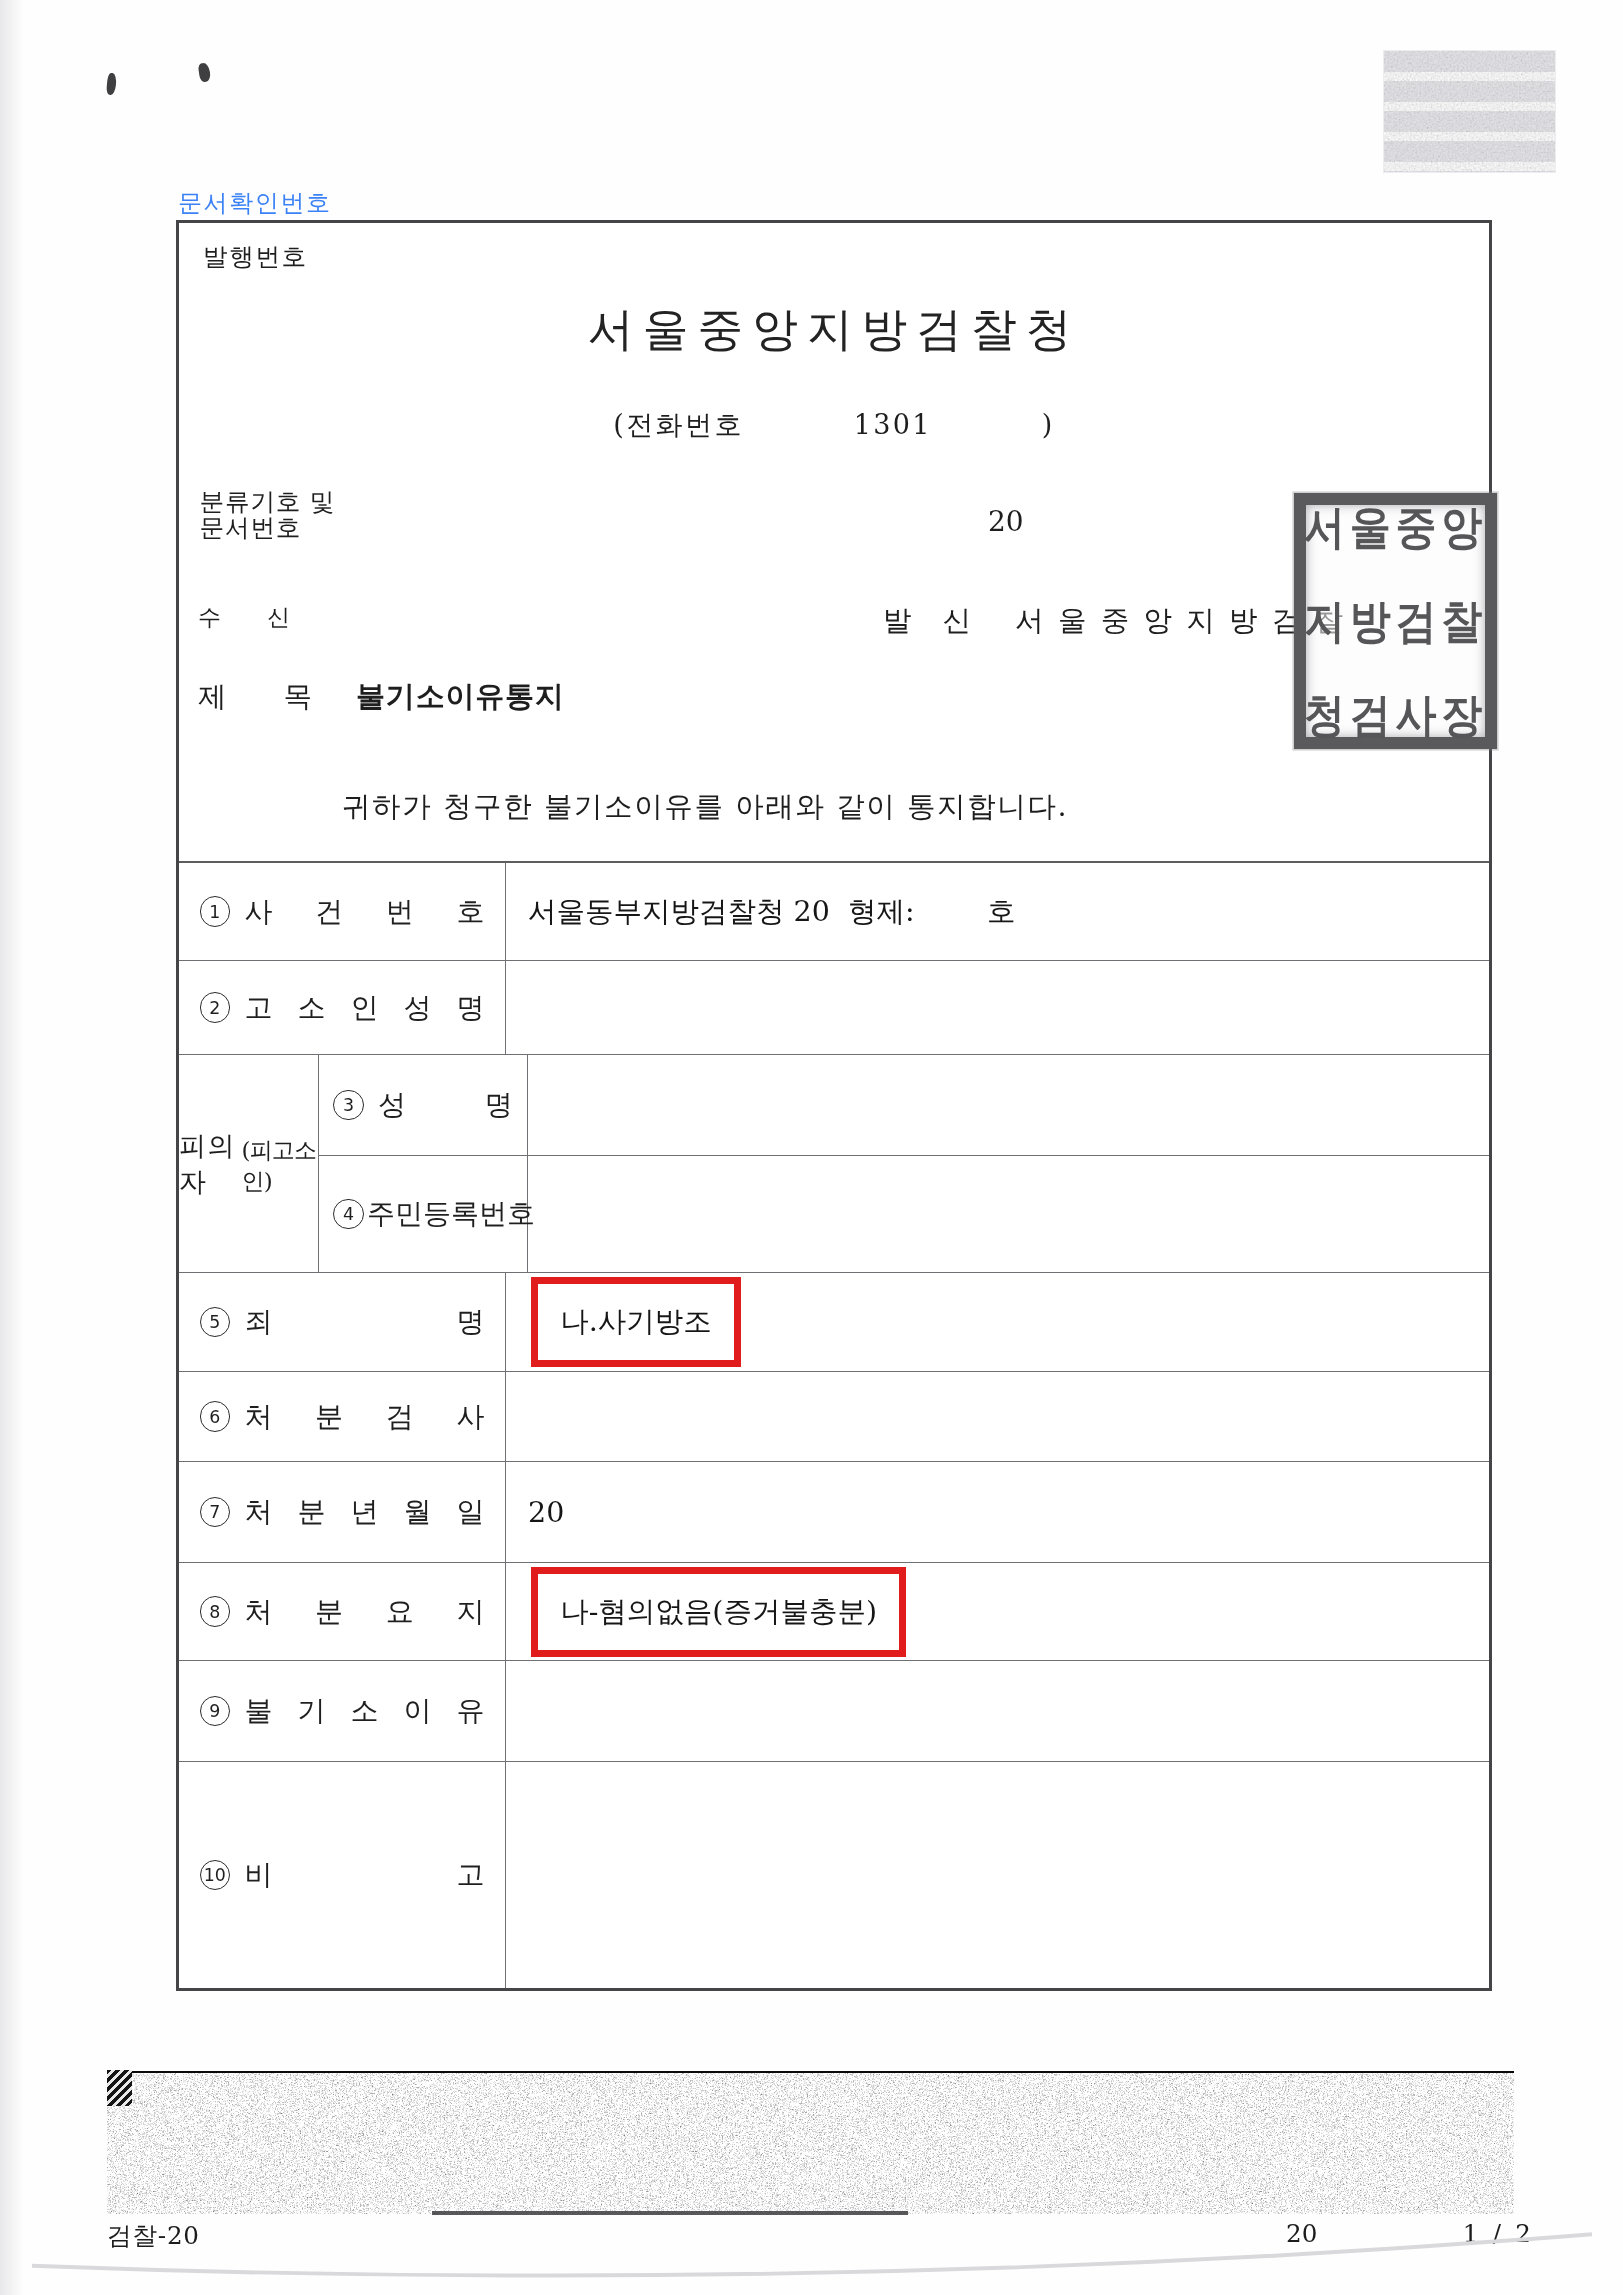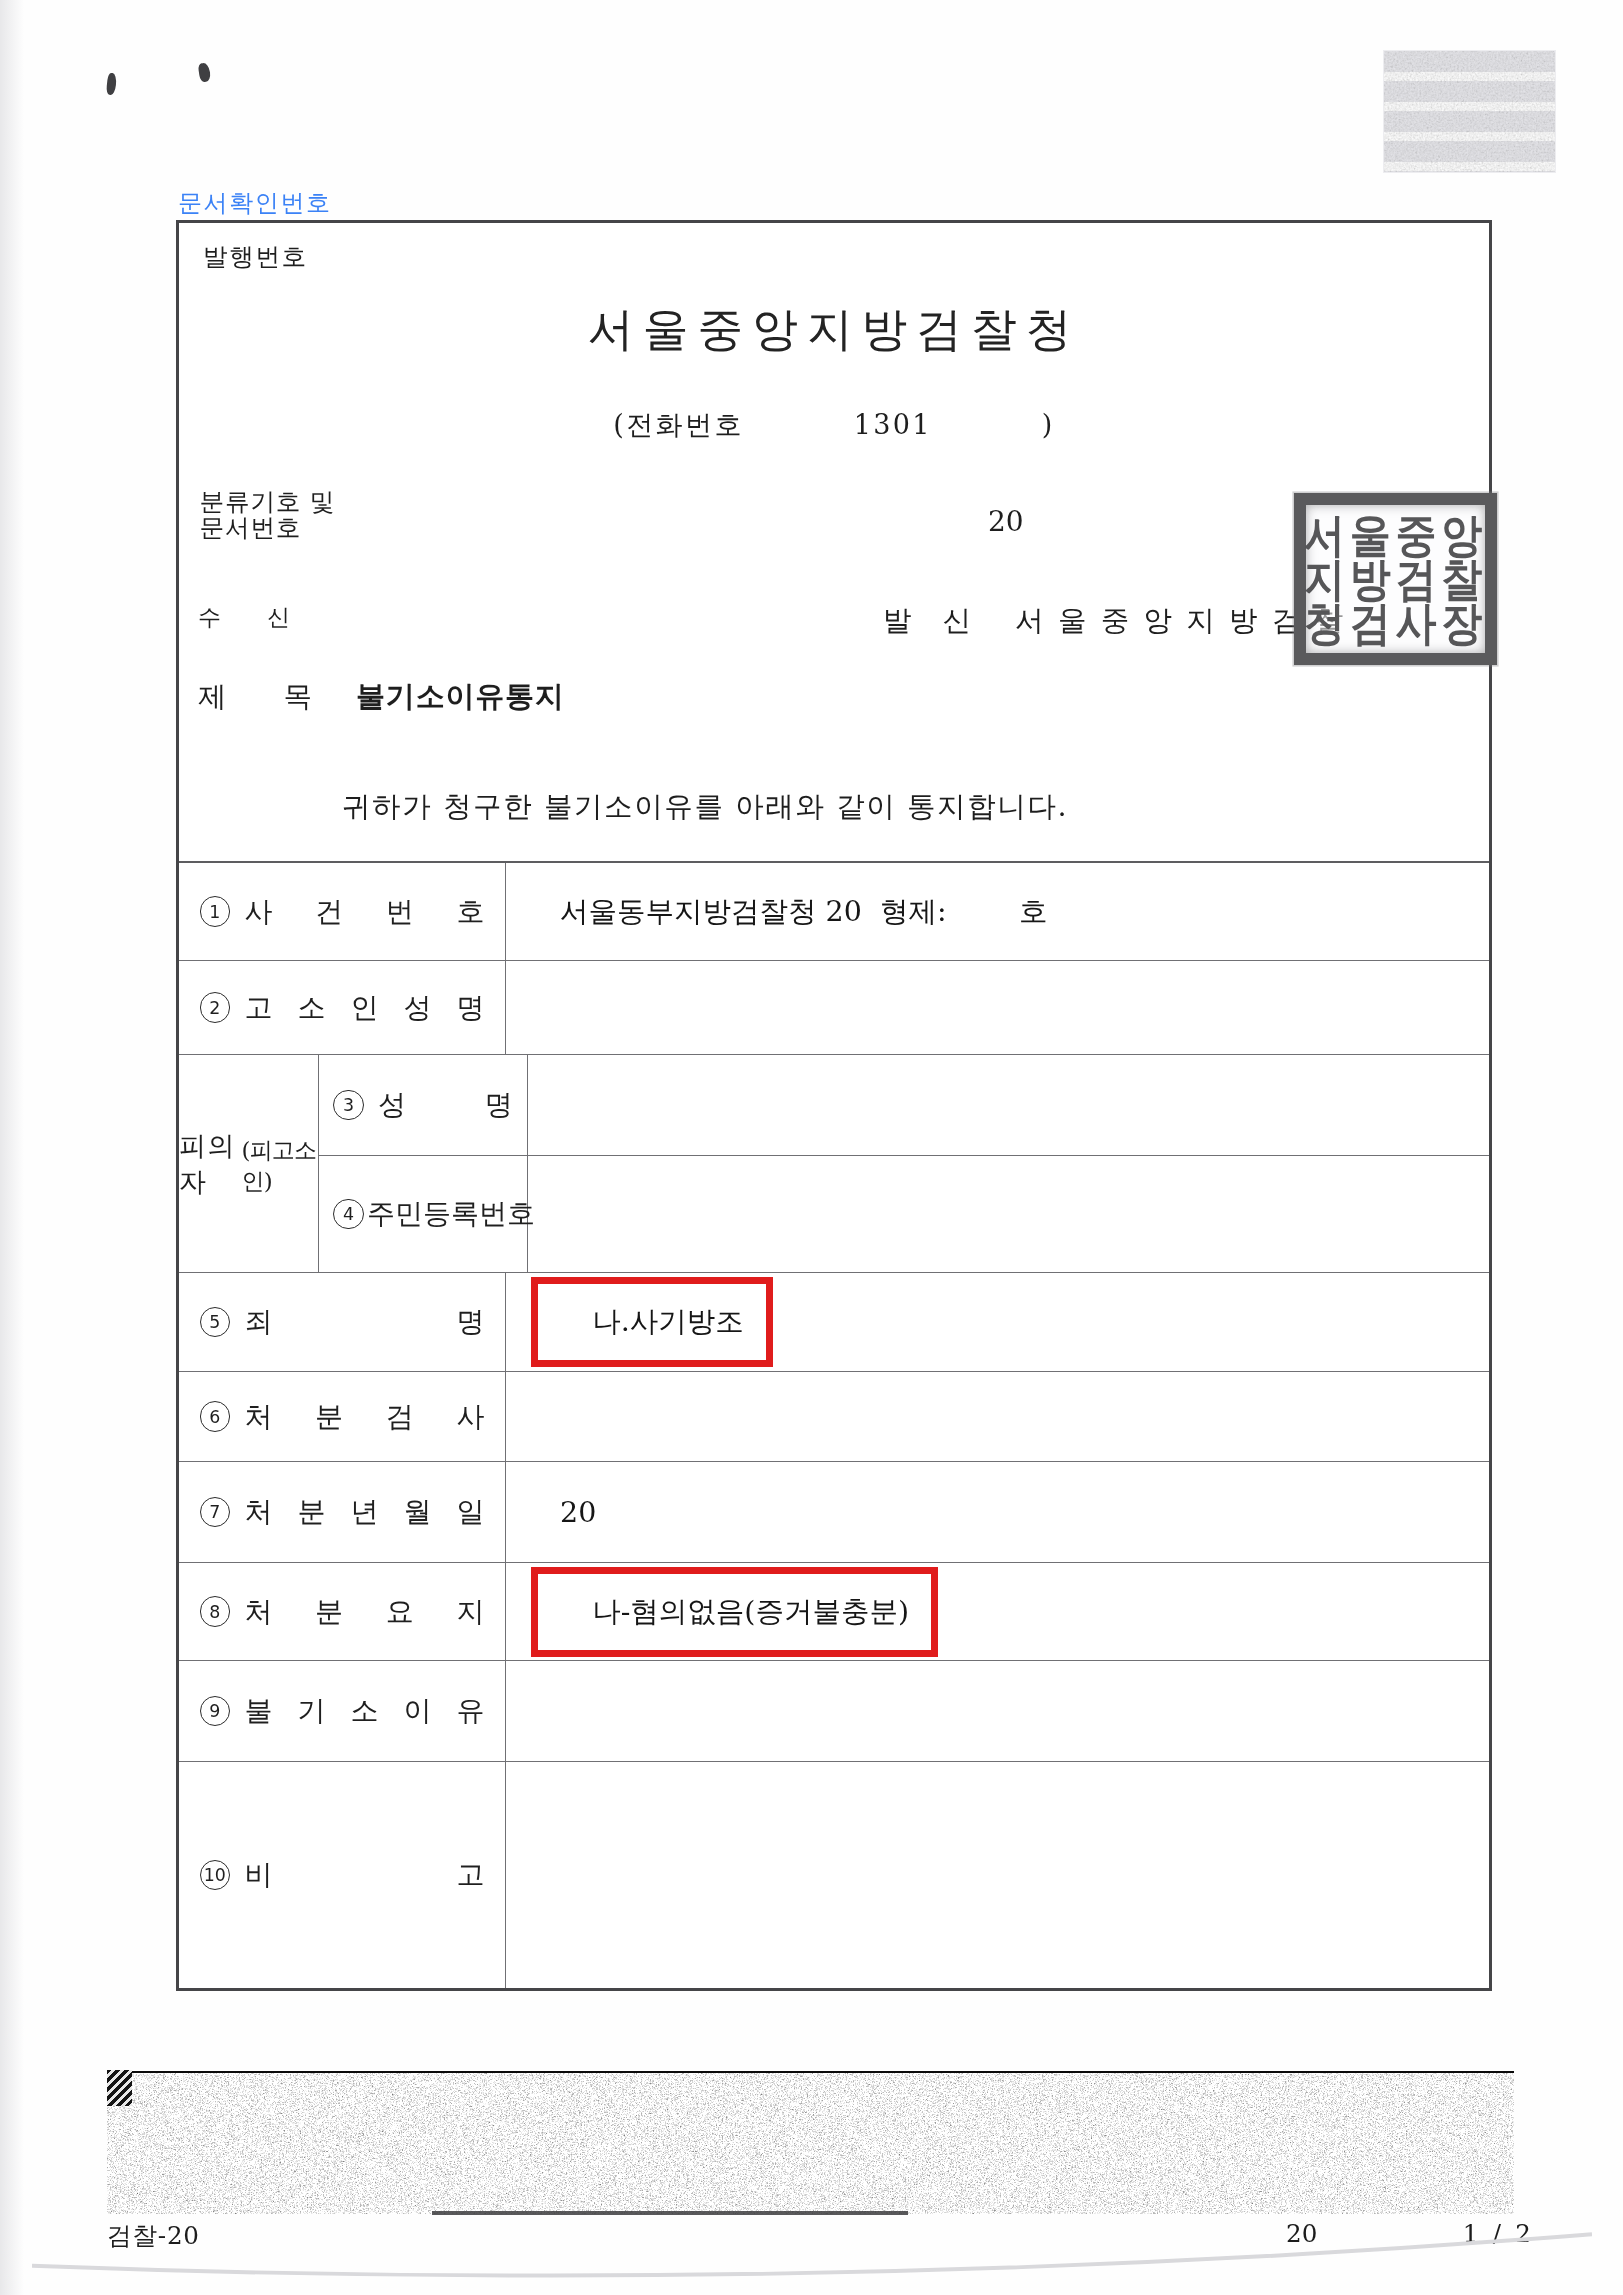--- a/index.html
+++ b/index.html
@@ -41,44 +41,44 @@
   .recv { position:absolute; left:19px; top:379px; font-size:23px; white-space:pre; }
   .sender { position:absolute; left:704px; top:379px; font-size:28.5px; white-space:nowrap; }
   .sender .slabel { letter-spacing:11px; }
   .sender .sval { margin-left:24px; letter-spacing:14.3px; }
 
   .subject { position:absolute; left:19px; top:454px; font-size:28.5px; white-space:nowrap; }
   .subject .sublabel { white-space:pre; }
   .subject .subval { margin-left:35px; font-weight:bold; font-size:29px; letter-spacing:0.8px; }
 
   
-  .seal { position:absolute; left:1115px; top:270px; width:203px; height:172px;
+  .seal { position:absolute; left:1115px; top:270px; width:203px; height:256px;
     border:12px solid #5c5c5e; box-sizing:border-box; background:rgba(246,246,247,0.55);
-    display:flex; flex-direction:column; justify-content:center; align-items:center;
+    display:flex; flex-direction:column; justify-content:space-between; align-items:center;
     filter:blur(0.6px) contrast(1.05); z-index:3; box-shadow:0 0 0 1.6px rgba(120,120,122,0.35), inset 0 0 11px rgba(90,90,92,0.5); }
   .seal .srow { font-size:41px; line-height:44px; font-weight:bold; color:#58585a;
     letter-spacing:4.8px; transform:scaleY(1.12); white-space:nowrap; }
 
   .notice { position:absolute; left:163px; top:565px; font-size:28.5px; letter-spacing:1.6px; }
 
   
   .grid { position:absolute; left:0; right:0; top:638px; bottom:0;
     border-top:2.4px solid #5d5d60; display:flex; flex-direction:column; }
   .row { display:flex; box-sizing:border-box; border-bottom:1.6px solid #707074; }
   .row:last-child { border-bottom:none; }
   .cell-label { width:327px; box-sizing:border-box; border-right:1.6px solid #707074;
     display:flex; align-items:center; padding:0 20.6px; }
   .cell-value { flex:1; display:flex; align-items:center; padding-left:22px; }
   .num-badge { flex:none; width:28.5px; height:28.5px; border:1.6px solid #2c2c2c; border-radius:50%;
     display:inline-flex; align-items:center; justify-content:center;
     font-size:17.4px; font-family:"DejaVu Sans","Liberation Sans",sans-serif; color:#1f1f1f; }
   .lbl { flex:1; display:flex; justify-content:space-between; margin-left:14.3px;
     font-size:28px; color:#1f1f1f; }
   .lbl.tight { justify-content:flex-start; margin-left:3.2px; letter-spacing:0; }
-  .val { white-space:pre; font-size:28.5px; color:#161616;margin-left:32px; }
+  .val { white-space:pre; font-size:28.5px; color:#161616; }
 
   .hl-box { display:flex; align-items:center; box-sizing:border-box;
     border:7.1px solid #e01c1c; padding:0 22px; height:90px; margin-left:3.2px; }
 
   
   .gcell-left { width:140px; box-sizing:border-box; border-right:1.6px solid #707074;
     display:flex; flex-direction:row; align-items:center; justify-content:center; }
   .gcell-left .gl1 { font-size:27px; letter-spacing:1.6px; }
   .gcell-left .gl2 { font-size:23px; letter-spacing:-0.8px; margin-top:4.8px; }
   .gcol { flex:1; display:flex; flex-direction:column; }

